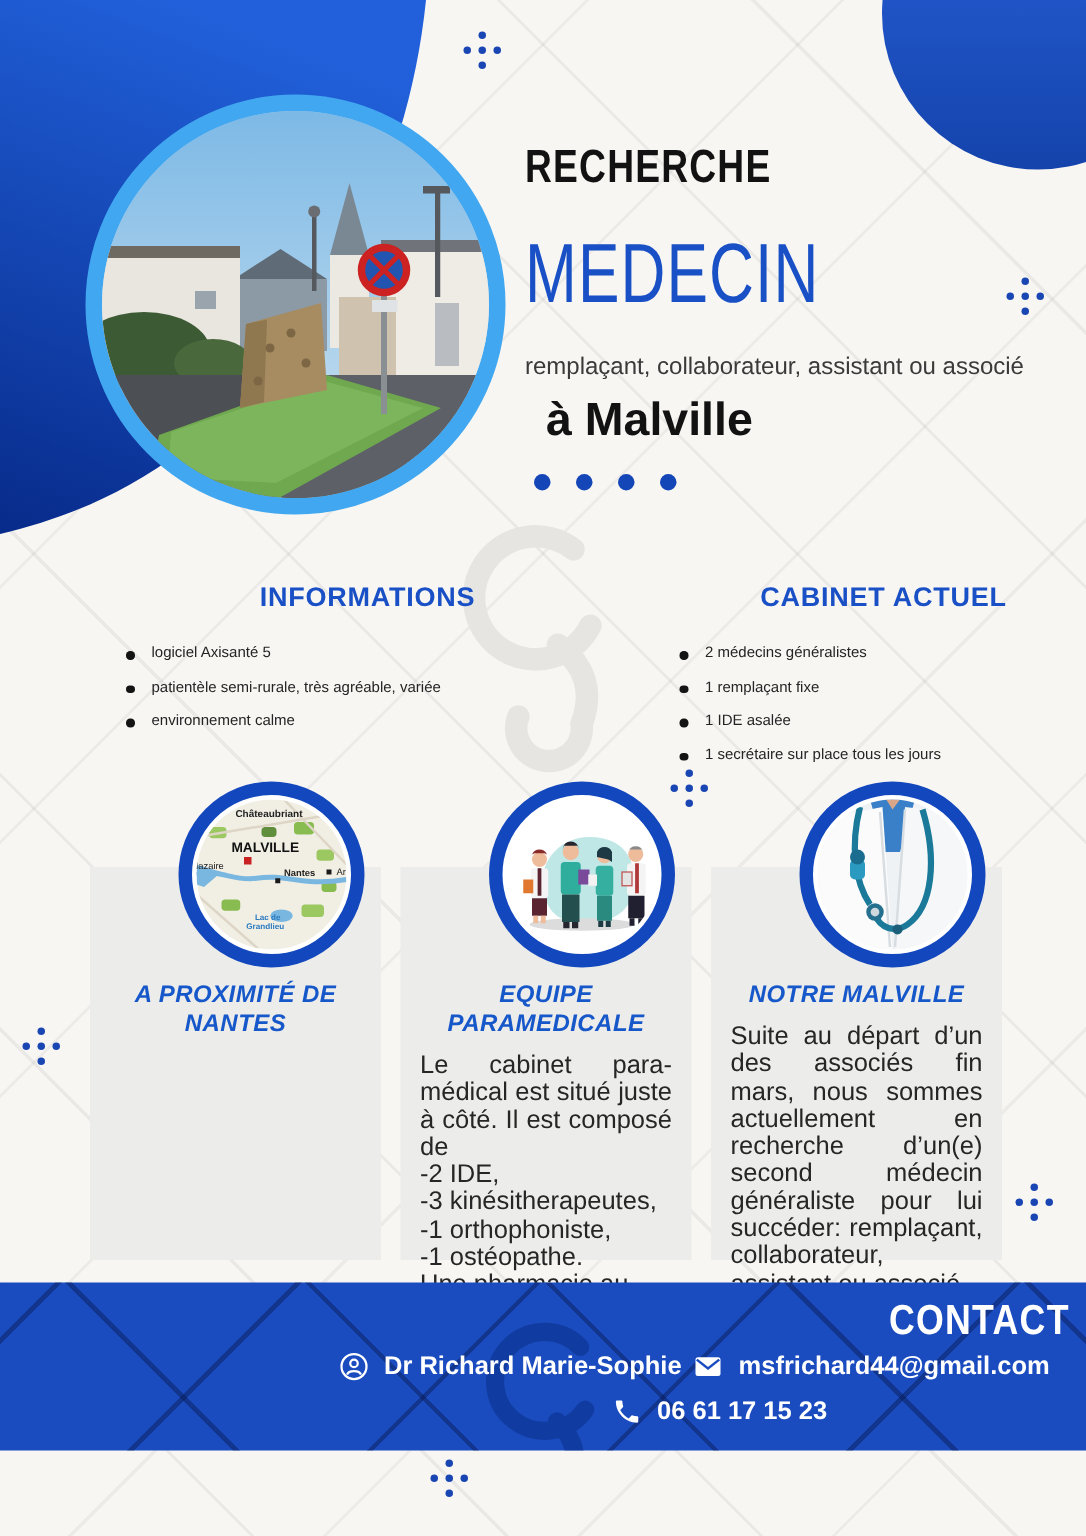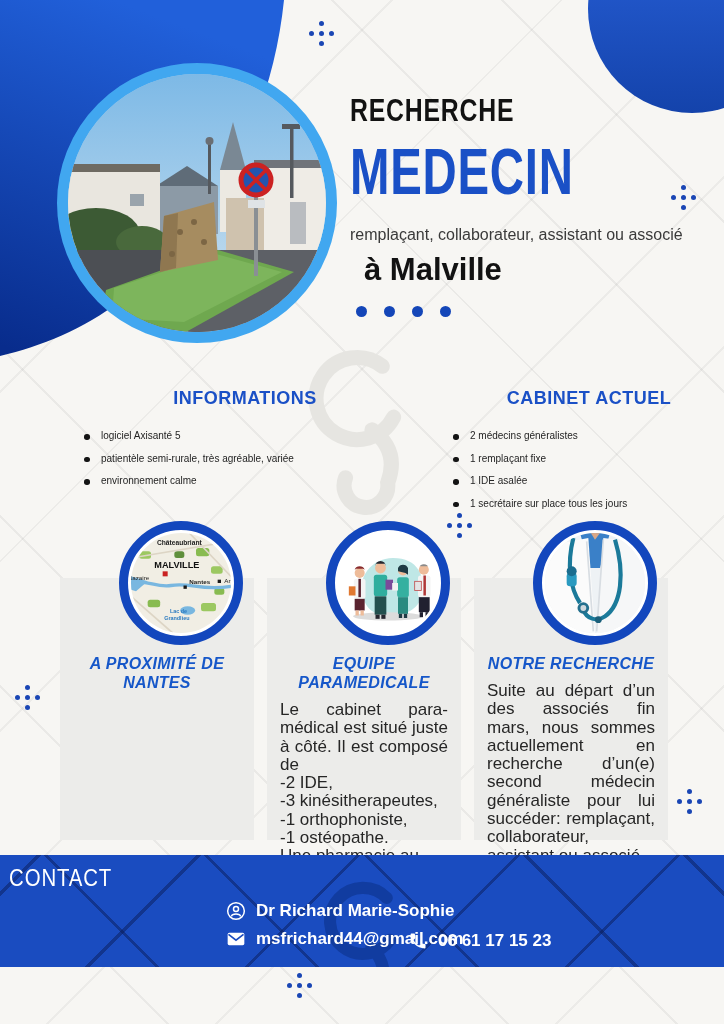--- a/index.html
+++ b/index.html
@@ -23,21 +23,21 @@
   .dotplus i:nth-child(1){left:13px;top:3px;}
   .dotplus i:nth-child(2){left:13px;top:13px;}
   .dotplus i:nth-child(3){left:13px;top:23px;}
   .dotplus i:nth-child(4){left:3px;top:13px;}
   .dotplus i:nth-child(5){left:23px;top:13px;}
   .watermark{position:absolute;z-index:0;}
   
   .header-block{position:absolute;left:350px;top:94px;width:370px;z-index:2;}
   .kicker{font-size:31px;font-weight:bold;color:#121212;letter-spacing:1px;line-height:34px;}
   .condensed{display:inline-block;transform:scaleX(.8);transform-origin:left bottom;white-space:nowrap;}
-  .big-title{font-size:64px;font-weight:bold;color:#1a50c6;line-height:88px;letter-spacing:1px;margin-top:0;}
+  .big-title{font-size:56px;font-weight:normal;color:#1a50c6;line-height:88px;letter-spacing:1px;margin-top:10px;}
   .big-title .condensed{transform:scaleX(.74);}
   .subtitle{font-size:16px;color:#3a3a3a;margin-top:10px;}
   .location{font-size:31px;font-weight:bold;color:#121212;margin-top:8px;padding-left:14px;}
   .dotrow{display:flex;gap:17px;margin-top:18px;padding-left:6px;}
   .dotrow i{width:11px;height:11px;border-radius:50%;background:#1446b8;}
   
   .section{position:absolute;z-index:2;}
   .section h2{margin:16px;font-size:18px;font-weight:bold;color:#1a50c6;letter-spacing:.5px;text-align:center;}
   .blist{list-style:none;margin:9px 0 0 0;padding:0;}
   .blist li{position:relative;font-size:10px;line-height:22.5px;color:#242424;padding-left:26px;}
@@ -51,24 +51,24 @@
     color:#1657c9;text-align:center;letter-spacing:.3px;font-style:italic;}
   .card .body{margin:9px 13px 0 13px;font-size:17px;line-height:18.3px;color:#262626;}
   .card .body p{margin:0 0 0 0;text-align:justify;}
   .card .body .line{text-align:left;}
   
   .contact-bar{position:absolute;left:0;top:855px;width:724px;height:112px;z-index:2;overflow:hidden;
     background:
       repeating-linear-gradient(45deg,transparent 0 110px,rgba(8,24,80,.45) 110px 113px),
       repeating-linear-gradient(-45deg,transparent 0 110px,rgba(8,24,80,.45) 110px 113px),
       #1a4cc0;}
-  .contact-title{position:absolute;left:0;right:0;top:9px;text-align:left;
-    font-size:24px;font-weight:normal;color:#fff;letter-spacing:1px;}
+  .contact-title{position:absolute;left:0;right:0;top:9px;text-align:right;
+    font-size:28px;font-weight:bold;color:#fff;letter-spacing:1px;}
   .contact-title .condensed{transform:scaleX(.85);transform-origin:center bottom;}
-  .contact-left{position:absolute;left:226px;top:46px;display:flex;flex-direction:column;gap:8px;}
+  .contact-left{position:absolute;left:226px;top:46px;display:flex;flex-direction:row;gap:8px;}
   .contact-item{display:flex;align-items:center;gap:10px;color:#fff;font-size:17px;font-weight:bold;}
   .contact-phone{position:absolute;left:408px;top:76px;}
   .cicon{width:20px;height:20px;flex:0 0 auto;}
 </style>
 </head>
 <body>
 
 <div class="page">
 
   <svg class="blob-topleft" viewBox="0 0 370 370" aria-hidden="true">
@@ -314,21 +314,21 @@
       <p>Le cabinet para-médical est situé juste à côté. Il est composé de</p>
       <div class="line">-2 IDE,</div>
       <div class="line">-3 kinésitherapeutes,</div>
       <div class="line">-1 orthophoniste,</div>
       <div class="line">-1 ostéopathe.</div>
       <p class="line">Une pharmacie au sein de la commune.</p>
     </div>
   </div>
 
   <div class="card" style="left:474px;">
-    <h3>NOTRE RECHERCHE</h3>
+    <h3>NOTRE MALVILLE</h3>
     <div class="body">
       <p>Suite au départ d’un des associés fin mars, nous sommes actuellement en recherche d’un(e) second médecin généraliste pour lui succéder: remplaçant, collaborateur, assistant ou associé.</p>
     </div>
   </div>
 
   <div class="contact-bar">
     <svg class="watermark" style="left:296px;top:10px;width:120px;height:165px;opacity:.55;" viewBox="0 0 100 150" aria-hidden="true">
       <path d="M78,30 a30,30 0 1 0 3,38 M64,75 q18,18 6,40 a16,16 0 1 1 -30,-8" fill="none" stroke="#0a2f86" stroke-width="11" stroke-linecap="round"></path>
     </svg>
     <div class="contact-title"><span class="condensed">CONTACT</span></div>

